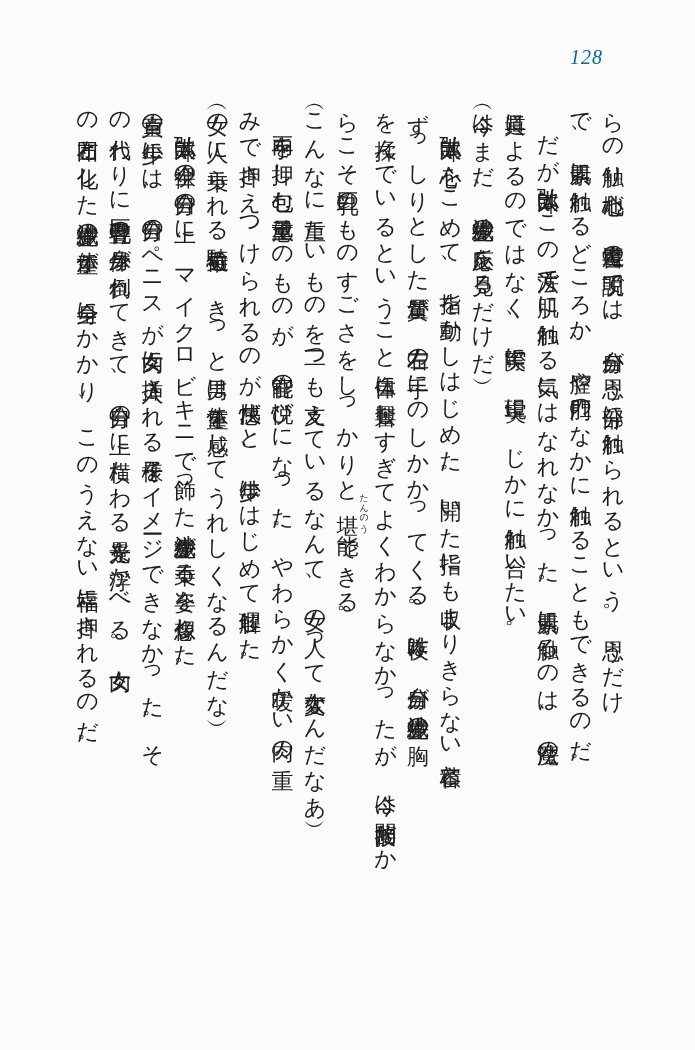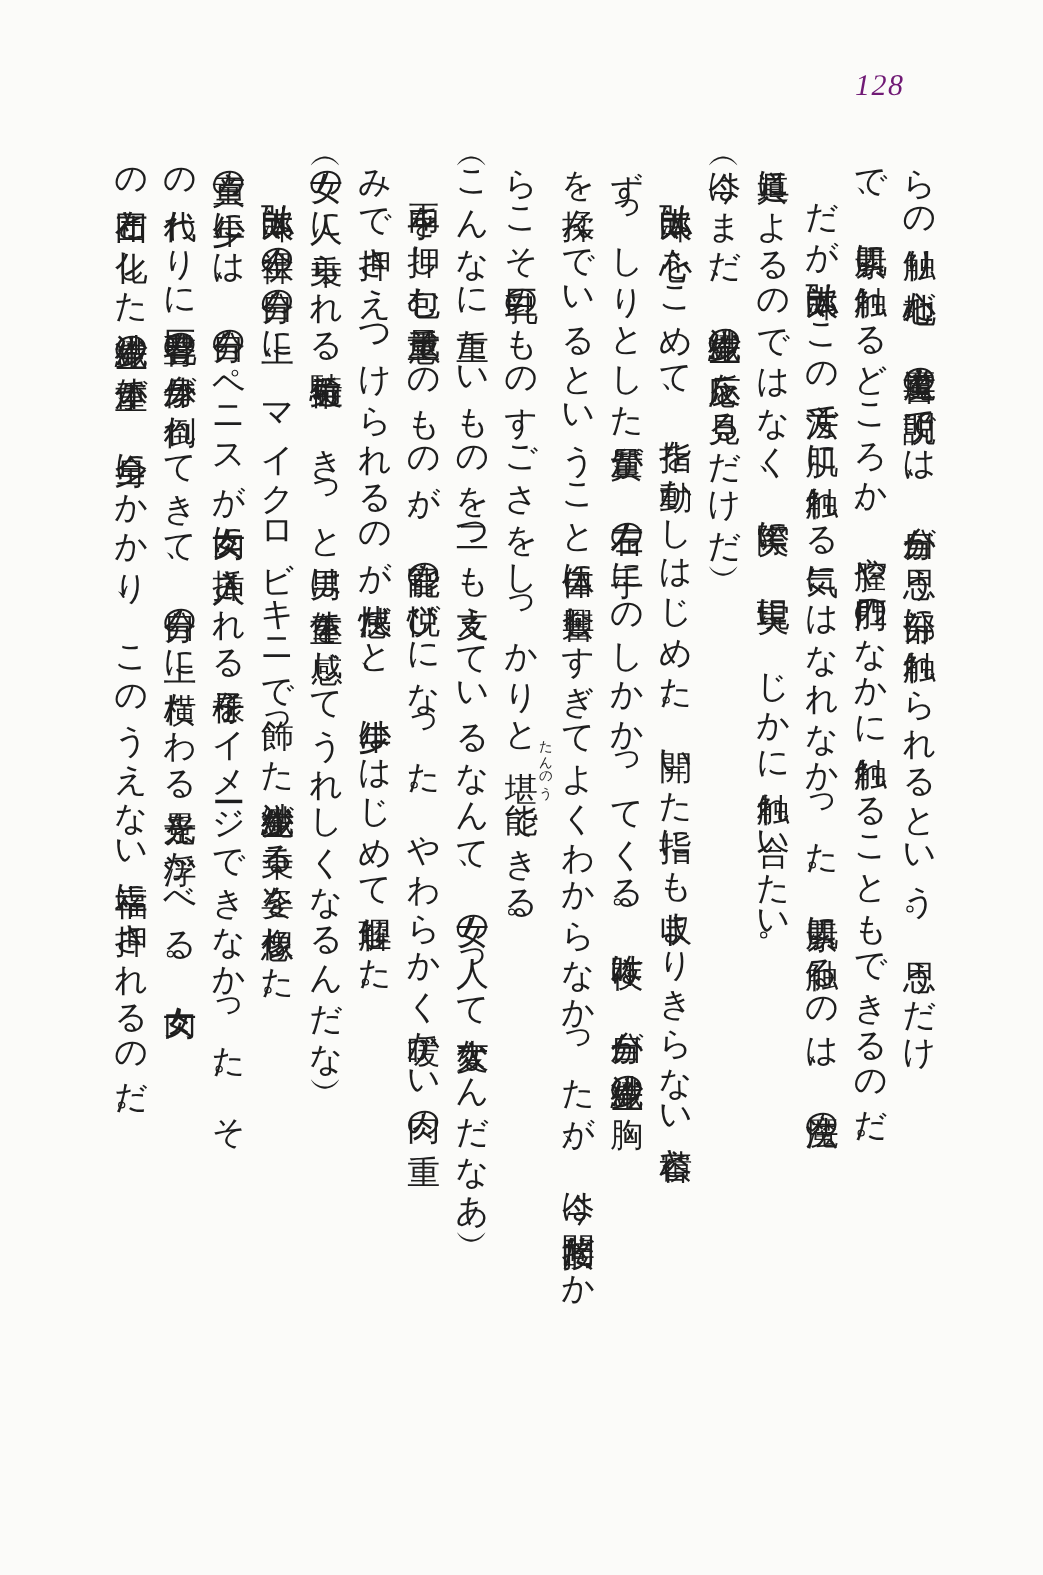--- a/index.html
+++ b/index.html
@@ -13,21 +13,21 @@
     background: #fbfbf9;
     font-family: "Liberation Serif", "DejaVu Serif", serif;
     overflow: hidden;
   }
   .page-number {
     position: absolute;
     top: 46px;
     right: 92px;
     font-style: italic;
     font-size: 20px;
-    color: #701a75;
+    color: #0369a1;
     letter-spacing: 1px;
   }
   .text-block {
     position: absolute;
     top: 97px;
     right: 66px;
     height: 897px;
     writing-mode: vertical-rl;
     -webkit-writing-mode: vertical-rl;
     text-orientation: mixed;

